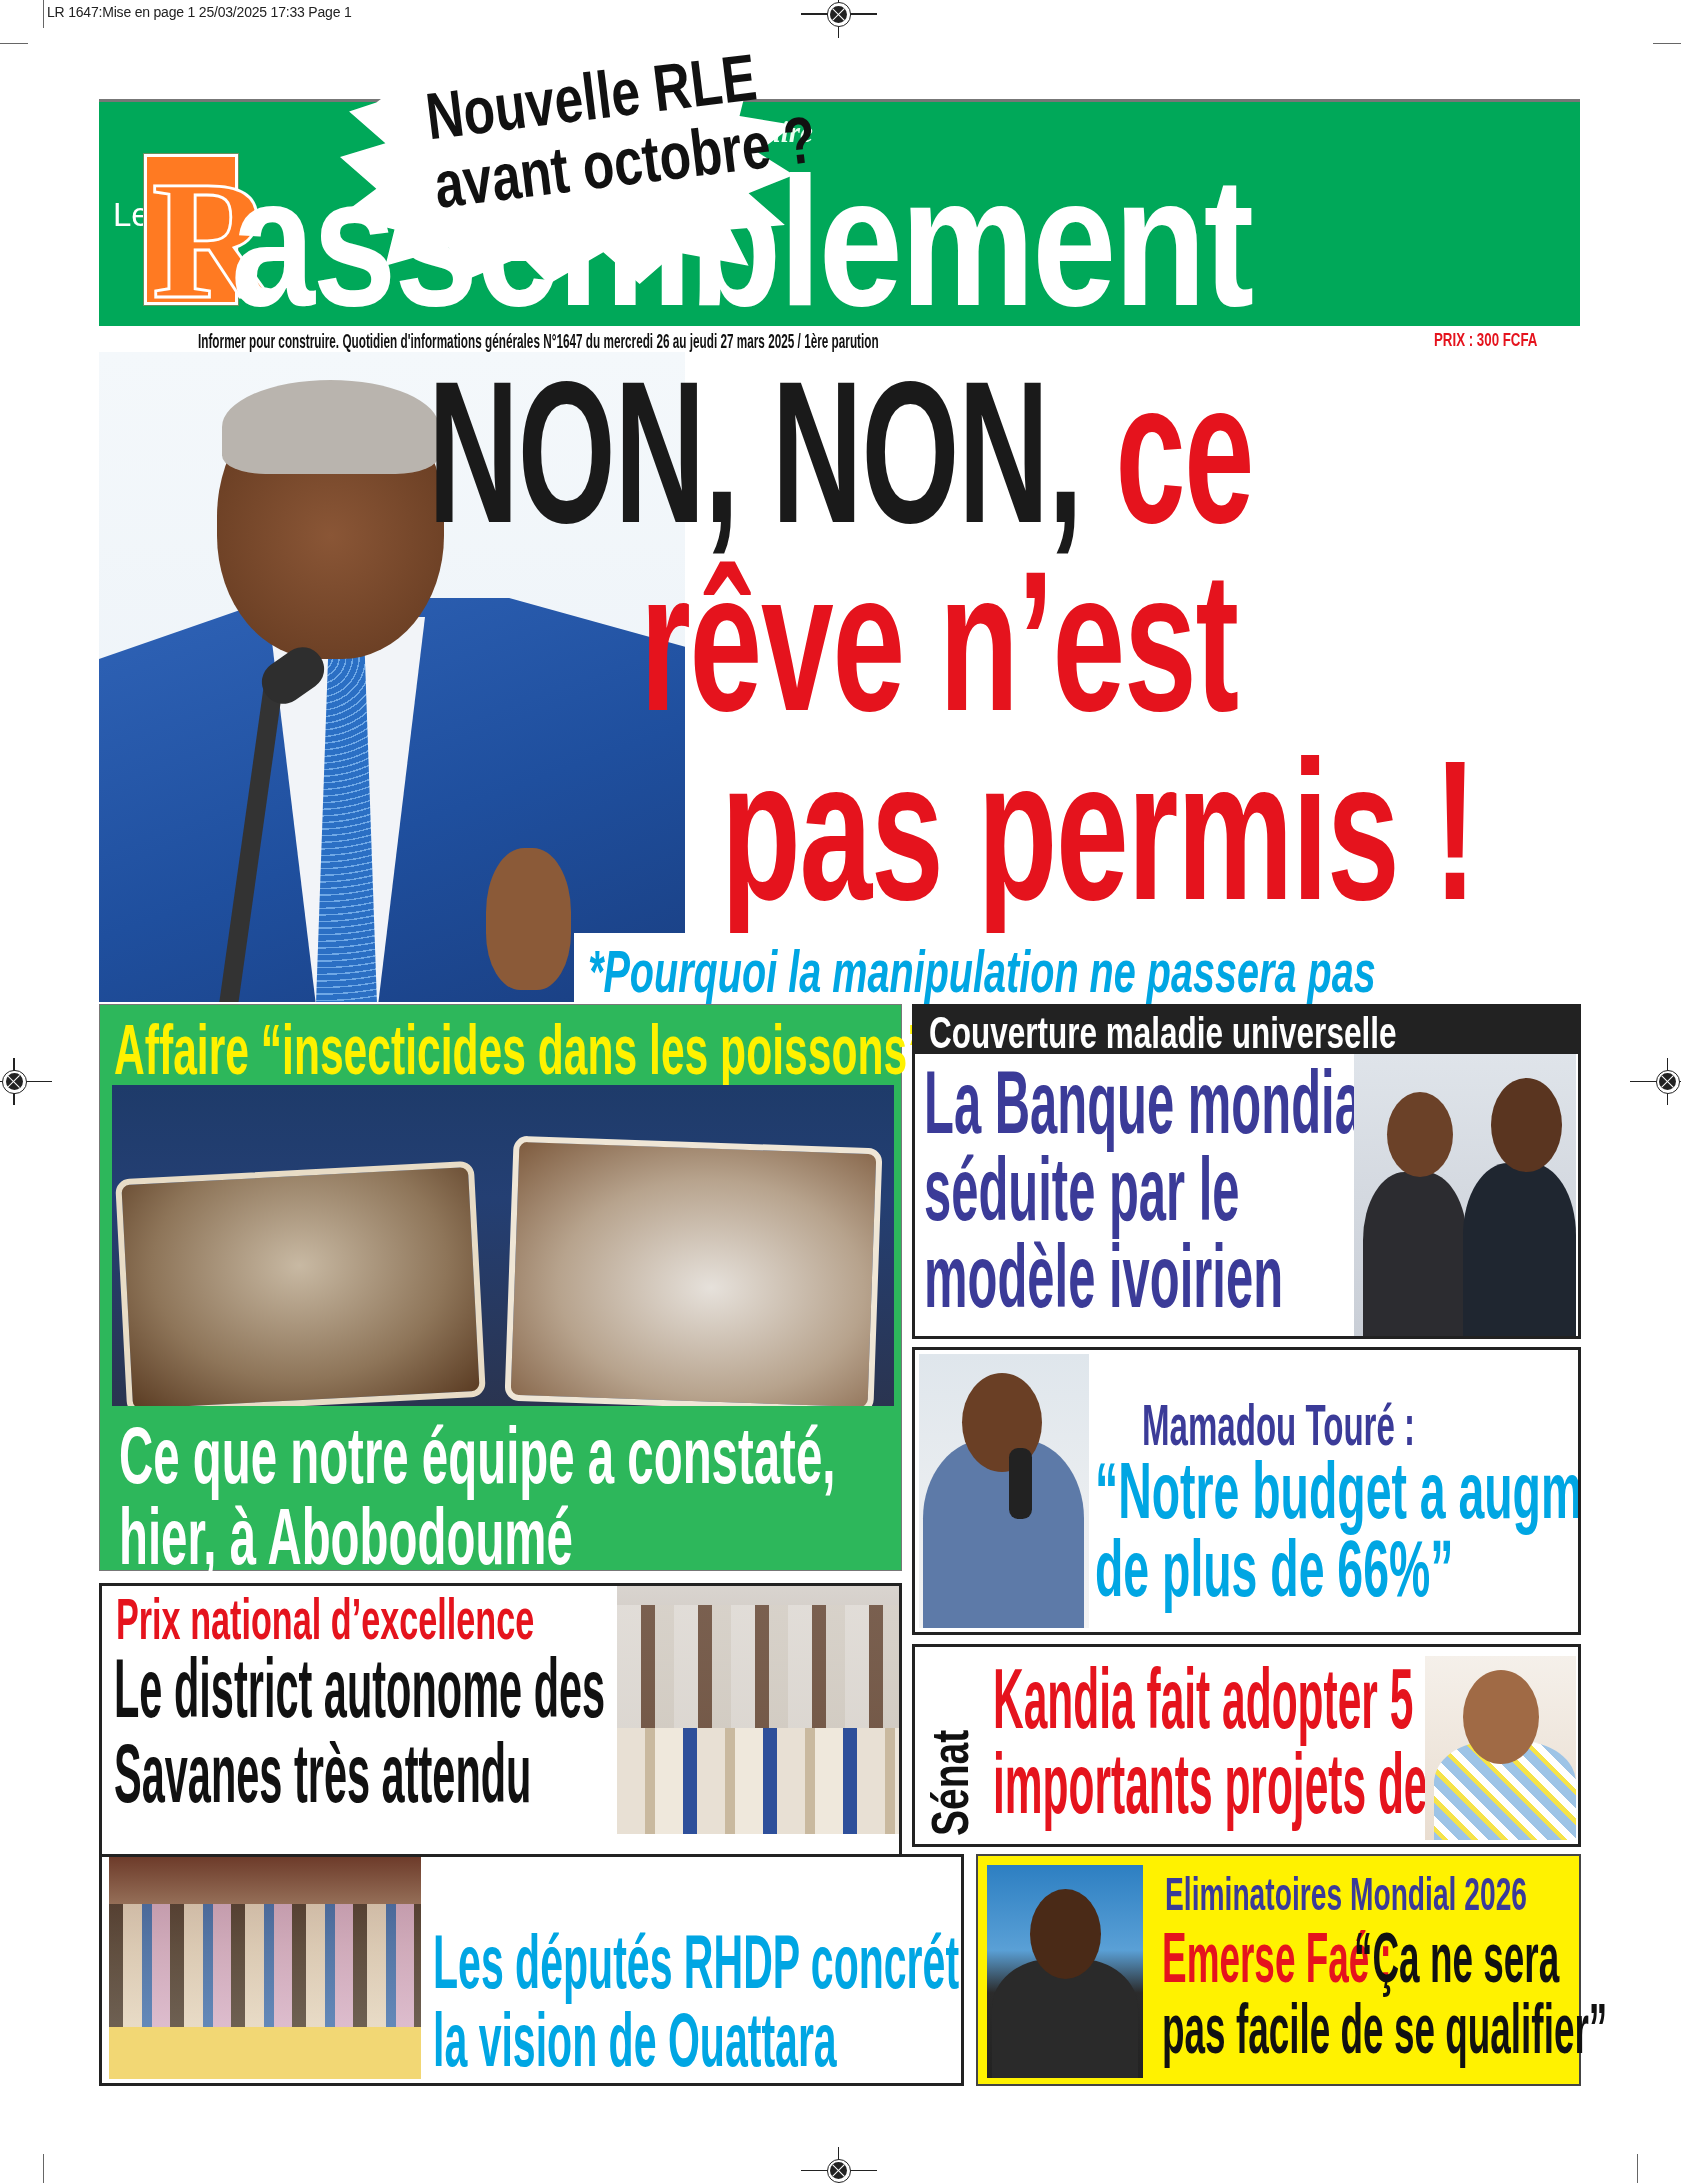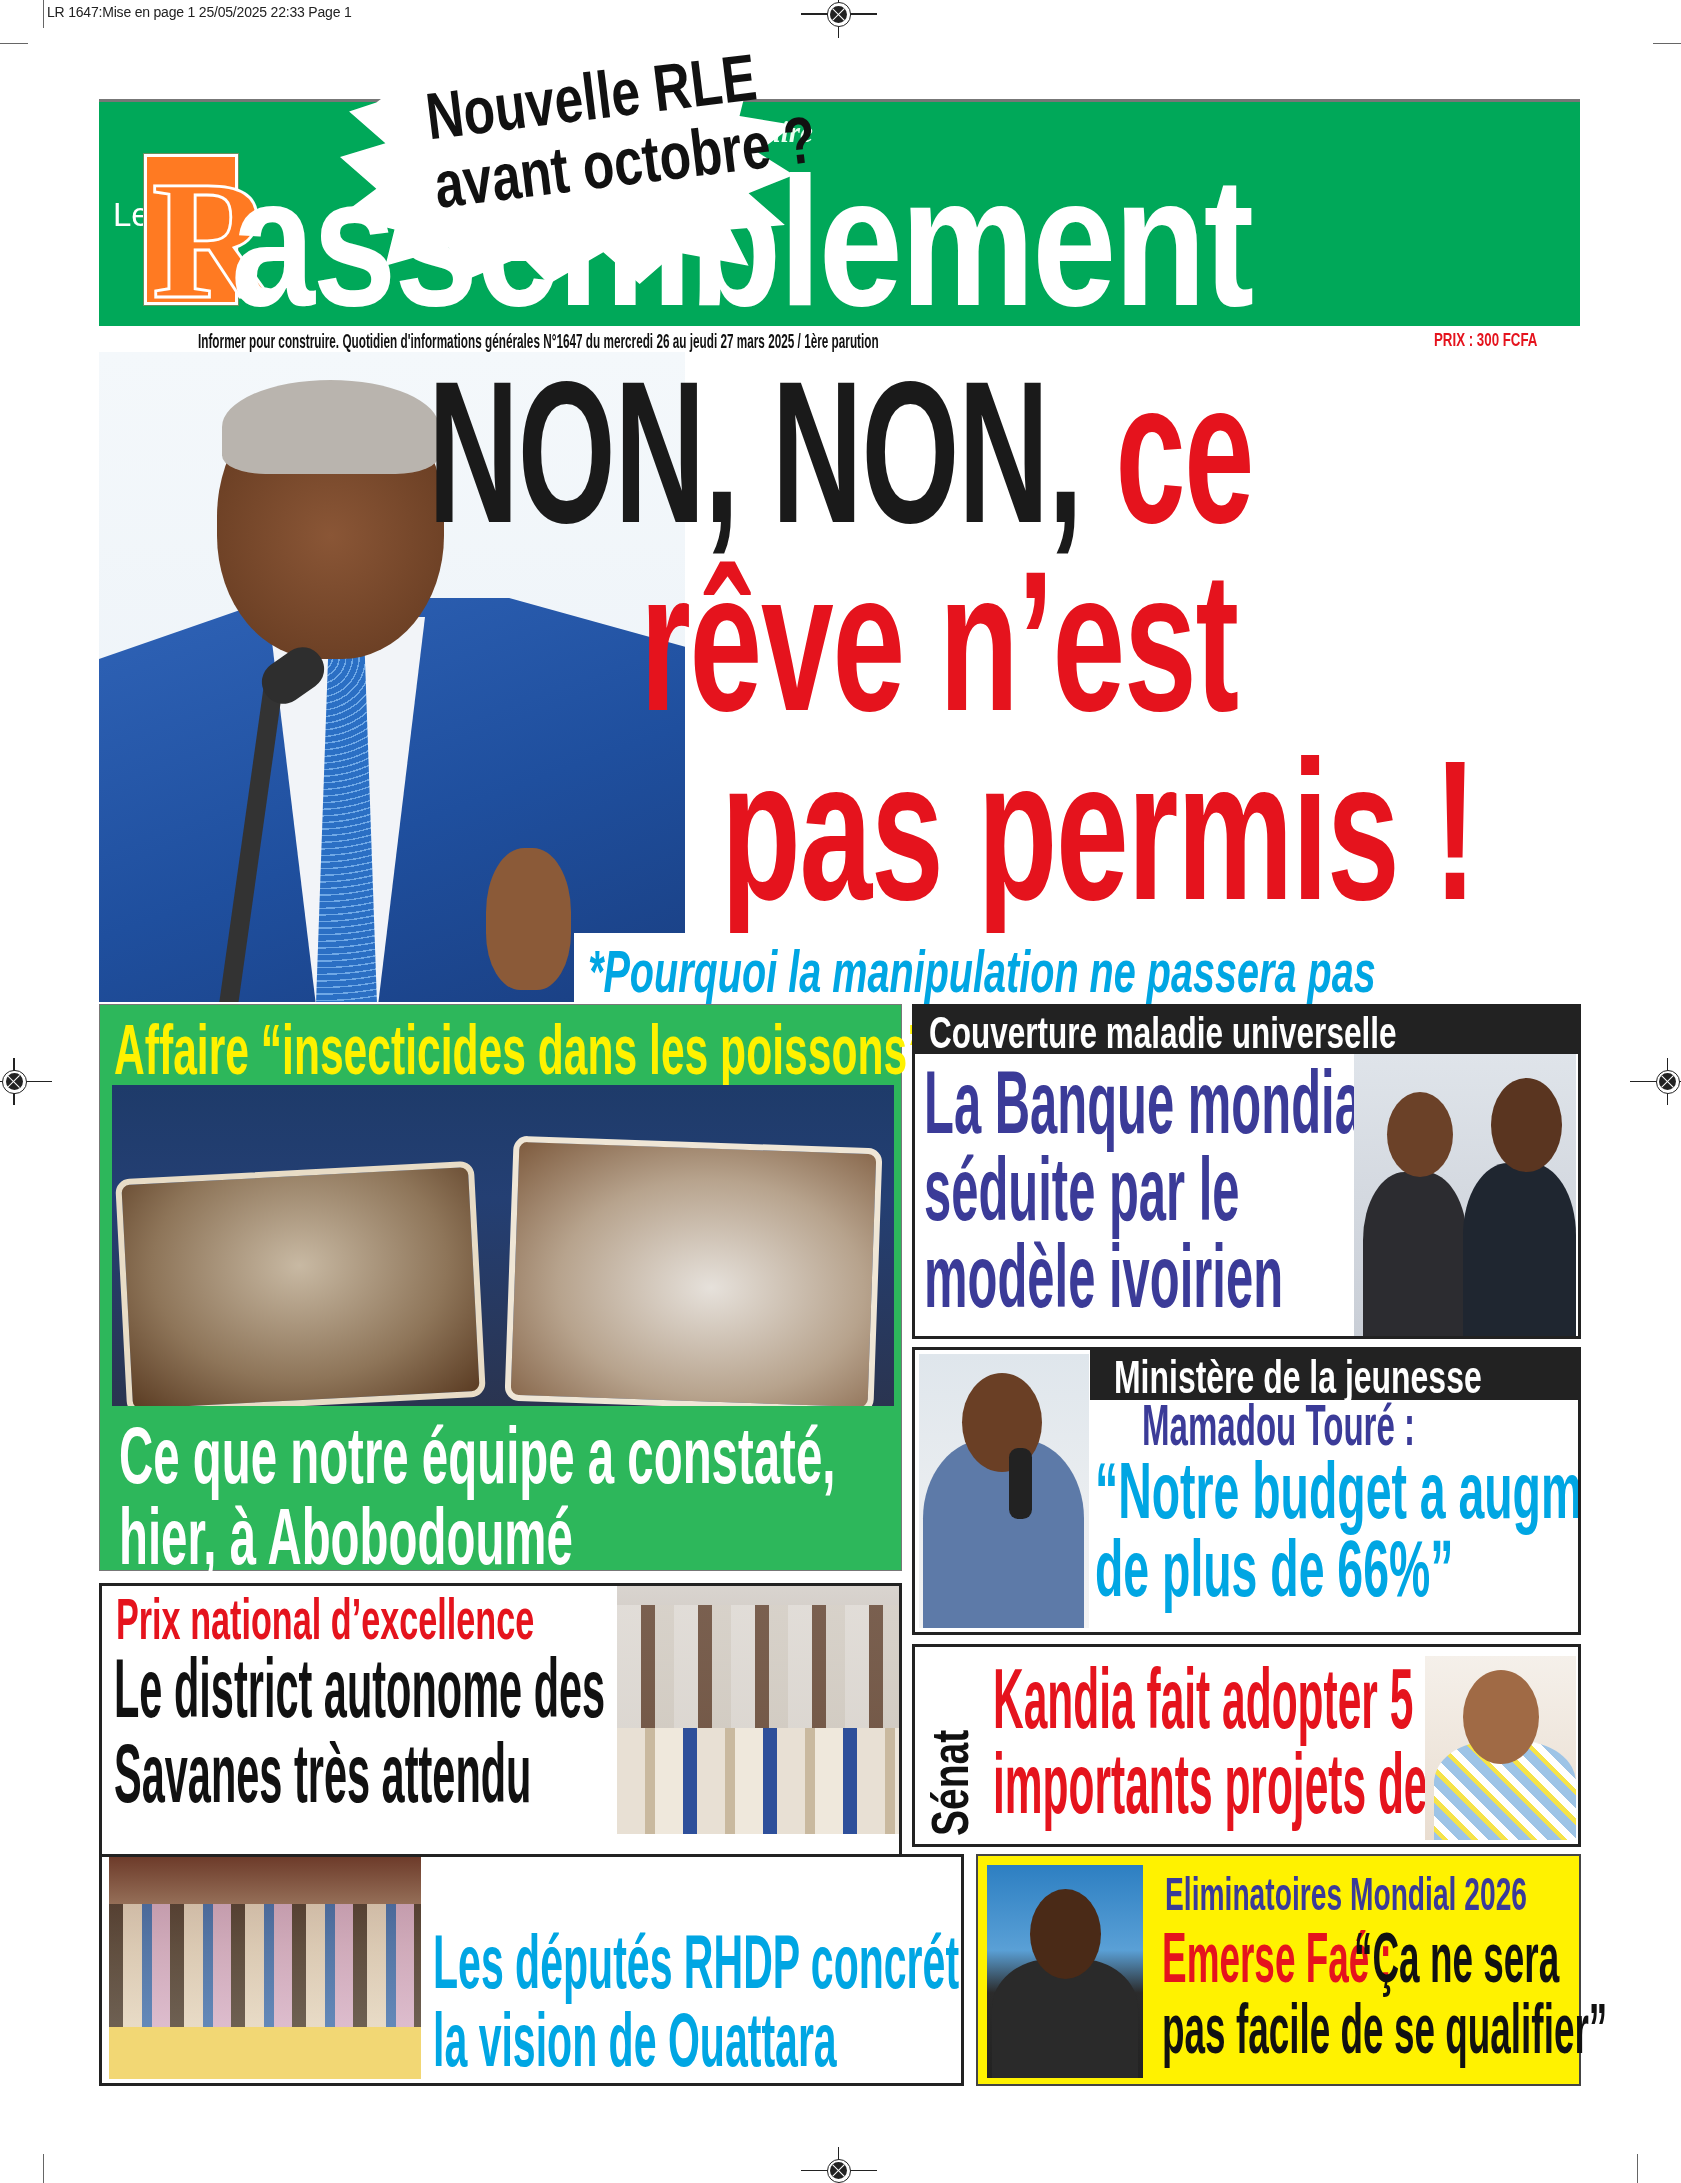--- a/index.html
+++ b/index.html
@@ -107,21 +107,21 @@
   .mond-box { left: 976px; top: 1854px; width: 605px; height: 232px; background: #fff200; border: 2.8px solid #444; }
   .mond-photo { left: 9.4px; top: 9.4px; width: 156px; height: 213px; background: linear-gradient(180deg, #2d7fc2 0%, #5aa0d6 40%, #2b2b2b 60%, #222 100%); overflow: hidden; }
   .mond-head { left: 187px; top: 14px; font-size: 47px; color: #3b3b98; transform: scaleX(0.6); font-weight: 900; }
   .mond-name { left: 184px; top: 66px; font-size: 71px; color: #e5131d; transform: scaleX(0.52); font-weight: 900; }
   .mond-quote1 { left: 376px; top: 66px; font-size: 71px; color: #111; transform: scaleX(0.52); font-weight: 900; }
   .mond-quote2 { left: 184px; top: 137px; font-size: 71px; color: #111; transform: scaleX(0.52); font-weight: 900; }
 </style>
 </head>
 <body>
 
-<div class="abs slug">LR 1647:Mise en page 1  25/05/2025  22:33  Page 1</div>
+<div class="abs slug">LR 1647:Mise en page 1  25/03/2025  17:33  Page 1</div>
 <div class="abs crop-v" style="left:43px;top:0;height:28px;"></div>
 <div class="abs crop-h" style="left:0;top:43px;width:28px;"></div>
 <div class="abs crop-h" style="left:1653px;top:43px;width:28px;"></div>
 <div class="abs crop-v" style="left:43px;top:2154px;height:29px;"></div>
 <div class="abs crop-v" style="left:1637px;top:2154px;height:29px;"></div>
 
 <div class="abs reg" style="left:820px;top:-4.7px;">
     <div class="lh"></div>
     <div class="lv"></div>
     <div class="ring"></div>
@@ -218,23 +218,20 @@
     <div class="p-head" style="left:137px;top:23.6px;width:71px;height:94px;background:#5a3520;"></div>
   </div>
 </div>
 
 <div class="abs box jeun-box">
   <div class="abs jeun-photo">
     <div class="p-body" style="left:4.7px;top:85px;width:161px;height:198px;background:#5d7aa8;"></div>
     <div class="p-head" style="left:43px;top:19px;width:80px;height:99px;background:#6a3f25;"></div>
     <div class="abs" style="left:90px;top:94px;width:23.6px;height:71px;background:#222;border-radius:9.4px;"></div>
   </div>
-  <div class="abs jeun-head">
-      <span class="cond">Ministère de la jeunesse</span>
-    </div>
   <div class="abs cond jeun-name">Mamadou Touré :</div>
   <div class="abs cond jeun-quote">
     <div>“Notre budget a augmenté</div>
     <div>de plus de 66%”</div>
   </div>
 </div>
 
 <div class="abs box prix-box">
   <div class="abs cond prix-head">Prix national d’excellence</div>
   <div class="abs cond prix-text">

